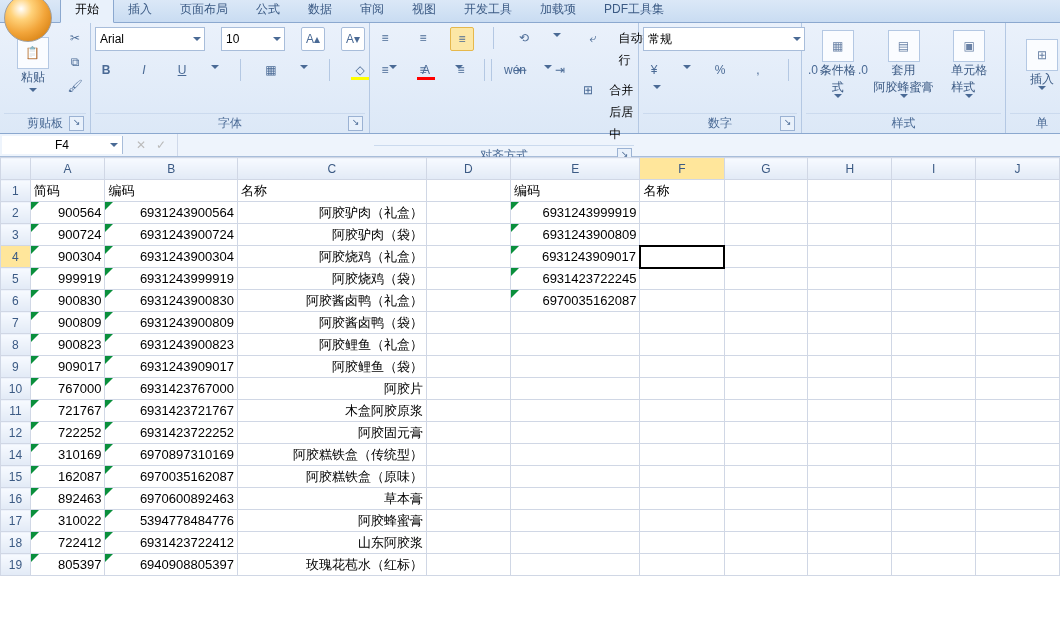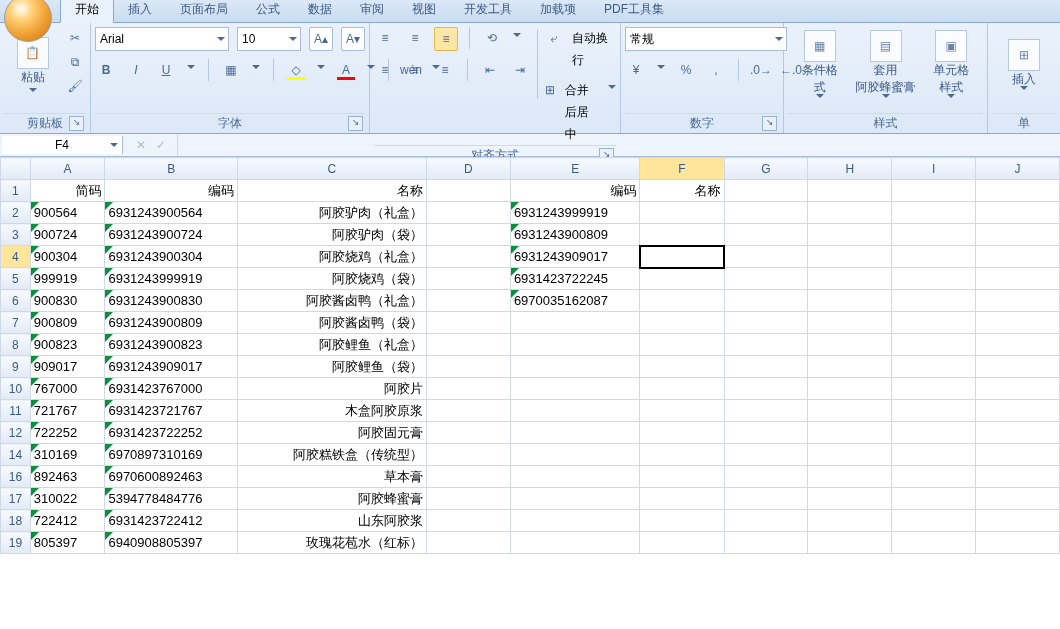--- a/index.html
+++ b/index.html
@@ -11,44 +11,44 @@
   .tab.active{background:#e9f1fb;border:1px solid #8ba8cf;border-bottom:1px solid #e9f1fb;border-radius:3px 3px 0 0;color:#000;margin-bottom:-1px}
   
   .ribbon{height:110px;background:linear-gradient(#eaf1fb,#dce8f7);border-bottom:1px solid #8ba8cf;display:flex}
   .group{border-right:1px solid #b4c8e3;display:flex;flex-direction:column;justify-content:space-between;padding:2px 4px 0}
   .group-body{flex:1;display:flex;align-items:flex-start;gap:2px}
   .group-label{text-align:center;color:#4a6a95;font-size:12px;padding:1px 0 1px;border-top:1px solid #cbdaee;position:relative}
   .group-label .dlg{position:absolute;right:2px;top:2px;width:13px;height:13px;border:1px solid #9bb2d3;background:#e9f1fb;font-size:9px;line-height:11px;text-align:center;color:#4a6a95}
   .col{display:flex;flex-direction:column;gap:2px;padding-top:2px}
   .btn-lg{display:flex;flex-direction:column;align-items:center;justify-content:center;padding:2px 8px;width:48px;height:78px;border-radius:3px;color:#3b5a84}
   .bicon{width:30px;height:30px;border:1px solid #b4c8e3;background:#fafcff;display:flex;align-items:center;justify-content:center;color:#6a82a6}
-  .row{display:flex;gap:8px}
+  .row{display:flex;gap:16px}
   .mini{width:22px;height:22px;border-radius:2px;display:flex;align-items:center;justify-content:center;color:#4a6a95}
   .drp{height:22px;border:1px solid #a8bdda;background:#fff;display:flex;align-items:center;padding:0 14px 0 4px;position:relative}
   .drp .caret, .caret{position:absolute;right:3px;top:50%;margin-top:-2px;border:4px solid transparent;border-top-color:#4a6a95}
   .sq-sel{background:#fce7a6;border:1px solid #e6b84c !important}
   .split{display:flex;flex-direction:column;height:22px;width:12px;justify-content:center;align-items:center}
   
   .fbar{height:22px;display:flex;border-bottom:1px solid #a8bdda;background:#eef4fc}
   .namebox{width:120px;border-right:1px solid #a8bdda;display:flex;align-items:center;justify-content:center;position:relative;background:#fff;margin:2px}
   .namebox .caret{right:4px}
   .fx-wrap{flex:1;display:flex;align-items:center;background:#fff;margin:2px;border:1px solid #cfd9ea}
   .fx-wrap .expand{border-left:1px solid #cfd9ea;padding:0 4px;color:#4a6a95}
   .fx{padding:0 6px;color:#4a6a95;font-style:italic}
   
   .gridwrap{position:relative;overflow:hidden;height:calc(629px - 22px - 110px - 22px)}
   table{border-collapse:collapse;table-layout:fixed}
   th,td{border:1px solid #d0d7e5;height:22px;padding:0 3px;box-sizing:border-box;white-space:nowrap;font-family:Arial,SimSun;font-size:13px}
   th{background:linear-gradient(#f7faff,#e2eaf6);color:#3b5a84;font-weight:normal;text-align:center;font-size:12px}
   th.rowhdr{width:30px}
   .corner{background:linear-gradient(#f7faff,#e2eaf6)}
   td.txt{text-align:right}
-  td.numtxt{text-align:left;position:relative}
+  td.numtxt{text-align:right;position:relative}
   td.numtxt::before{content:"";position:absolute;left:0;top:0;border:4px solid transparent;border-top-color:#0a8f3c;border-left-color:#0a8f3c}
-  tr.hrow td{text-align:right}
+  tr.hrow td{text-align:left}
   .sel{border:2px solid #000 !important}
   
   .cA{width:75px}.cB{width:133px}.cC{width:190px}.cD{width:85px}.cE{width:130px}.cF{width:85px}.cG{width:85px}.cH{width:85px}.cI{width:85px}.cJ{width:85px}
   .rowhdr.sel-side{background:#ffe69b}
   th.colhdr.sel-top{background:#ffe69b}
   
   .clip{height:12px !important;overflow:hidden}
 </style>
 </head>
 <body>
@@ -206,21 +206,21 @@
           <div class="caret" style="position:static"></div>
         </div>
       <div class="btn-lg">
           <div class="bicon">▤</div>
           <div style="white-space:pre;text-align:center">套用
 阿胶蜂蜜膏</div>
           <div class="caret" style="position:static"></div>
         </div>
       <div class="btn-lg">
           <div class="bicon">▣</div>
-          <div style="white-space:pre;text-align:center">单元格
+          <div style="white-space:pre;text-align:left">单元格
 样式</div>
           <div class="caret" style="position:static"></div>
         </div>
     </div>
     <div class="group-label"><span>样式</span></div>
   </div>
 
   <div class="group" style="flex:1;border-right:none">
     <div class="group-body">
       <div class="btn-lg">
@@ -438,20 +438,33 @@
           <td class="txt">阿胶糕铁盒（传统型）</td>
           <td></td>
           <td class=""></td>
           <td class=""></td>
           <td></td>
           <td></td>
           <td></td>
           <td></td>
         </tr>
         <tr>
+          <th class="rowhdr ">15</th>
+          <td class="numtxt">162087</td>
+          <td class="numtxt">6970035162087</td>
+          <td class="txt">阿胶糕铁盒（原味）</td>
+          <td></td>
+          <td class=""></td>
+          <td class=""></td>
+          <td></td>
+          <td></td>
+          <td></td>
+          <td></td>
+        </tr>
+        <tr>
           <th class="rowhdr ">16</th>
           <td class="numtxt">892463</td>
           <td class="numtxt">6970600892463</td>
           <td class="txt">草本膏</td>
           <td></td>
           <td class=""></td>
           <td class=""></td>
           <td></td>
           <td></td>
           <td></td>

